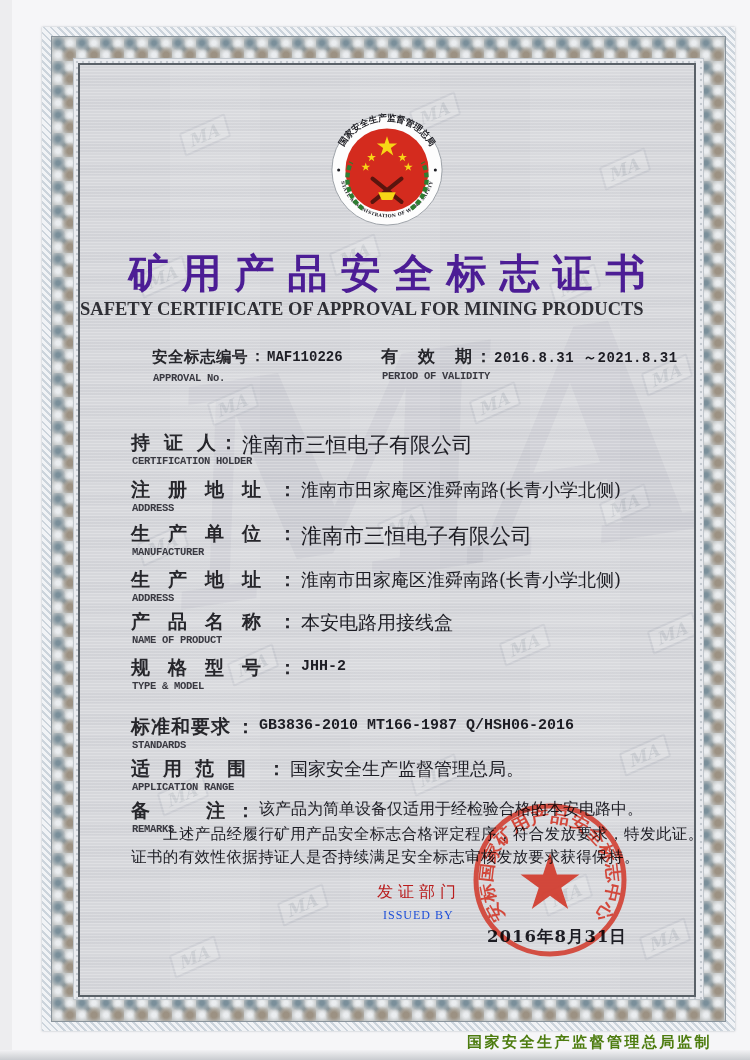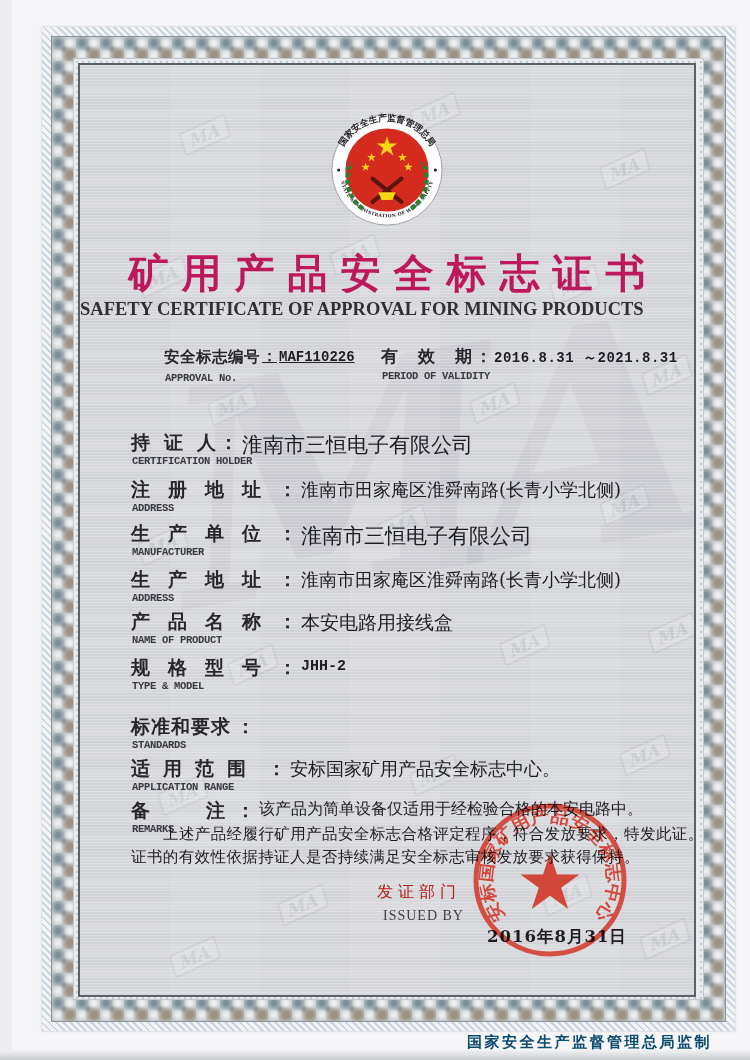--- a/index.html
+++ b/index.html
@@ -38,66 +38,66 @@
       border:2px solid rgba(140,146,158,.22);border-radius:2px;
       padding:0 7px;font-weight:bold;font-style:italic;font-size:17px;
       color:rgba(140,146,158,.26);background:rgba(255,255,255,.15);}
   .wm-big{position:absolute;left:90px;top:250px;z-index:0;font-size:300px;line-height:1;
       font-weight:bold;font-style:italic;letter-spacing:-28px;
       color:rgba(120,126,145,.09);transform:rotate(-9deg);}
   
   .content{position:absolute;inset:0;z-index:2;color:#26262c;}
   .emblem{position:absolute;left:0;right:0;top:47px;margin:auto;width:116px;height:116px;}
   .title{position:absolute;left:0;right:0;top:181px;text-align:center;
-      font-size:40px;font-weight:700;letter-spacing:13px;text-indent:13px;color:#be185d;}
+      font-size:40px;font-weight:700;letter-spacing:13px;text-indent:13px;color:#4c1d95;}
   .subtitle{position:absolute;left:0;right:0;top:234px;
       font-family:"Liberation Serif",serif;font-size:18.5px;font-weight:700;color:#2f2f35;}
   .row{position:absolute;left:51px;display:flex;align-items:flex-start;white-space:nowrap;margin-top:31px;}
   .lab{position:relative;flex:none;}
   .cn{display:inline-block;font-size:19px;font-weight:600;color:#26262b;white-space:nowrap;}
   .en{position:absolute;left:1px;top:25px;font-family:"Liberation Mono",monospace;
       font-size:10.5px;letter-spacing:-.3px;color:#393941;white-space:nowrap;font-weight:600;}
   .colon{font-size:19px;font-weight:600;padding:0 4px 0 2px;}
   .val{font-size:18px;color:#1d1d24;padding-top:1px;}
   .w84{width:86px}.w103{width:103px}.w145{width:145px}.w134{width:134px}
   .sp3 .cn{letter-spacing:14px}
   .spwide .cn{letter-spacing:18px}
   .sp5 .cn{letter-spacing:1px}
   .sp4w .cn{letter-spacing:13px}
   .sp2 .cn{letter-spacing:56px}
   .v21{font-size:21px}.v19{font-size:19px}.v16{font-size:16px}
   .vmono{font-family:"Liberation Mono",monospace;font-size:15px;font-weight:600;padding-top:3px;}
   .mval{font-family:"Liberation Mono",monospace;font-weight:600;}
   
-  .approval-row{position:absolute;left:84px;top:282px;display:flex;white-space:nowrap;text-decoration:underline;}
+  .approval-row{position:absolute;left:72px;top:282px;display:flex;white-space:nowrap;}
   .approval-row .cn{font-size:15.5px;letter-spacing:.5px;}
   .approval-row .colon{font-size:15px;padding:0 2px;}
   .approval-row .val{font-size:14px;padding-top:2px;}
   .validity-row{position:absolute;left:301px;top:280px;display:flex;white-space:nowrap;}
   .validity-row .lab{width:94px;}
   .validity-row .cn{font-size:17px;letter-spacing:20px;}
   .validity-row .colon{font-size:17px;padding:0 2px 0 0;}
   .validity-row .val{font-size:14px;padding-top:4px;letter-spacing:.5px;}
   
   .decl-line{position:absolute;left:51px;width:566px;font-size:15.5px;letter-spacing:.4px;
       color:#1d1d24;white-space:nowrap;}
   .decl-1{top:759px;text-indent:32px;}
   .decl-2{top:782px;}
   
   .issued-cn{position:absolute;left:297px;top:817px;font-size:16px;font-weight:400;
       letter-spacing:5px;color:#b91c1c;}
   .issued-en{position:absolute;left:303px;top:843px;font-family:"Liberation Serif",serif;
-      font-size:14px;letter-spacing:1px;color:#404040;}
+      font-size:12px;letter-spacing:1px;color:#1d4ed8;}
   .issued-date{position:absolute;left:407px;top:861px;font-size:16.5px;font-weight:600;
       color:#1d1d24;letter-spacing:1px;}
   .stamp{position:absolute;left:390px;top:735px;width:160px;height:160px;z-index:3;
       mix-blend-mode:multiply;opacity:.92;}
   
   .footer{position:absolute;top:1033px;right:38px;font-size:15px;font-weight:600;
-      letter-spacing:2.5px;color:#0c4a6e;z-index:2;}
+      letter-spacing:2.5px;color:#4d7c0f;z-index:2;}
 </style>
 </head>
 <body>
 
 <div class="scan-edge-left"></div>
 
 <div class="frame">
   <div class="band"></div>
   <div class="gap"></div>
 
@@ -222,27 +222,28 @@
         <span class="lab w145"><span class="cn">规格型号</span>
           <span class="en">TYPE &amp; MODEL</span></span>
         <span class="colon">：</span>
         <span class="val vmono">JHH-2</span>
       </div>
 
       <div class="row sp5" style="top:618px">
         <span class="lab w103"><span class="cn">标准和要求</span>
           <span class="en">STANDARDS</span></span>
         <span class="colon">：</span>
+        <span class="val vmono">GB3836-2010 MT166-1987 Q/HSH06-2016</span>
       </div>
 
       <div class="row sp4w" style="top:660px">
         <span class="lab w134"><span class="cn">适用范围</span>
           <span class="en">APPLICATION RANGE</span></span>
         <span class="colon">：</span>
-        <span class="val">安标国家矿用产品安全标志中心。</span>
+        <span class="val">国家安全生产监督管理总局。</span>
       </div>
 
       <div class="row sp2" style="top:702px">
         <span class="lab w103"><span class="cn">备注</span>
           <span class="en">REMARKS</span></span>
         <span class="colon">：</span>
         <span class="val v16">该产品为简单设备仅适用于经检验合格的本安电路中。</span>
       </div>
 
       <div class="decl-line decl-1">上述产品经履行矿用产品安全标志合格评定程序，符合发放要求，特发此证。本</div>

